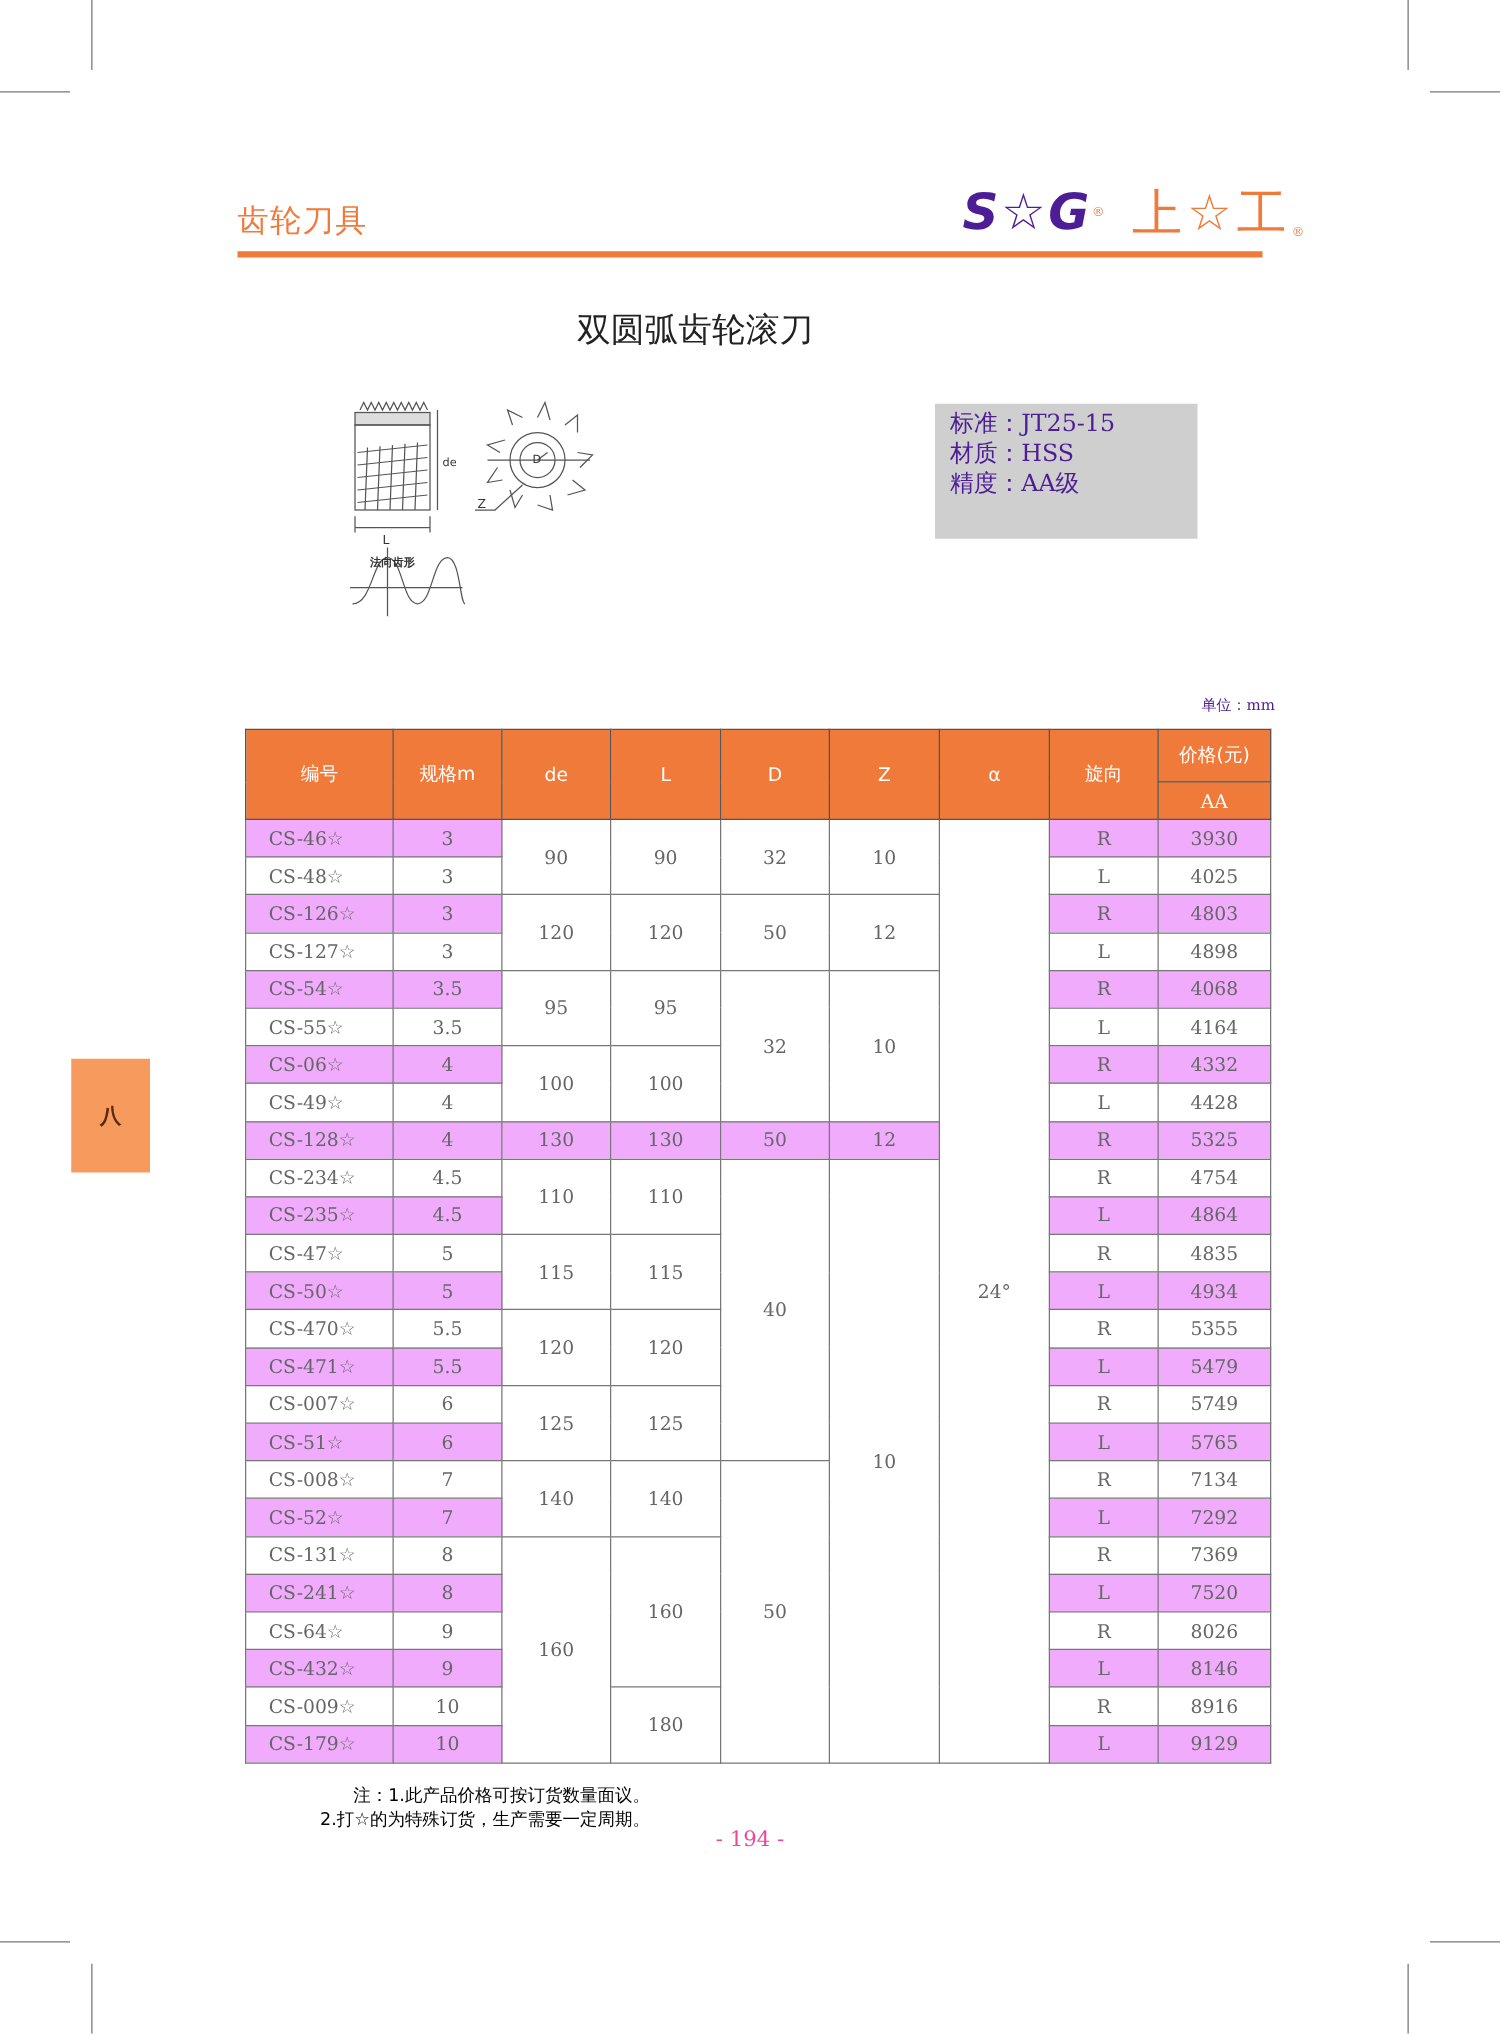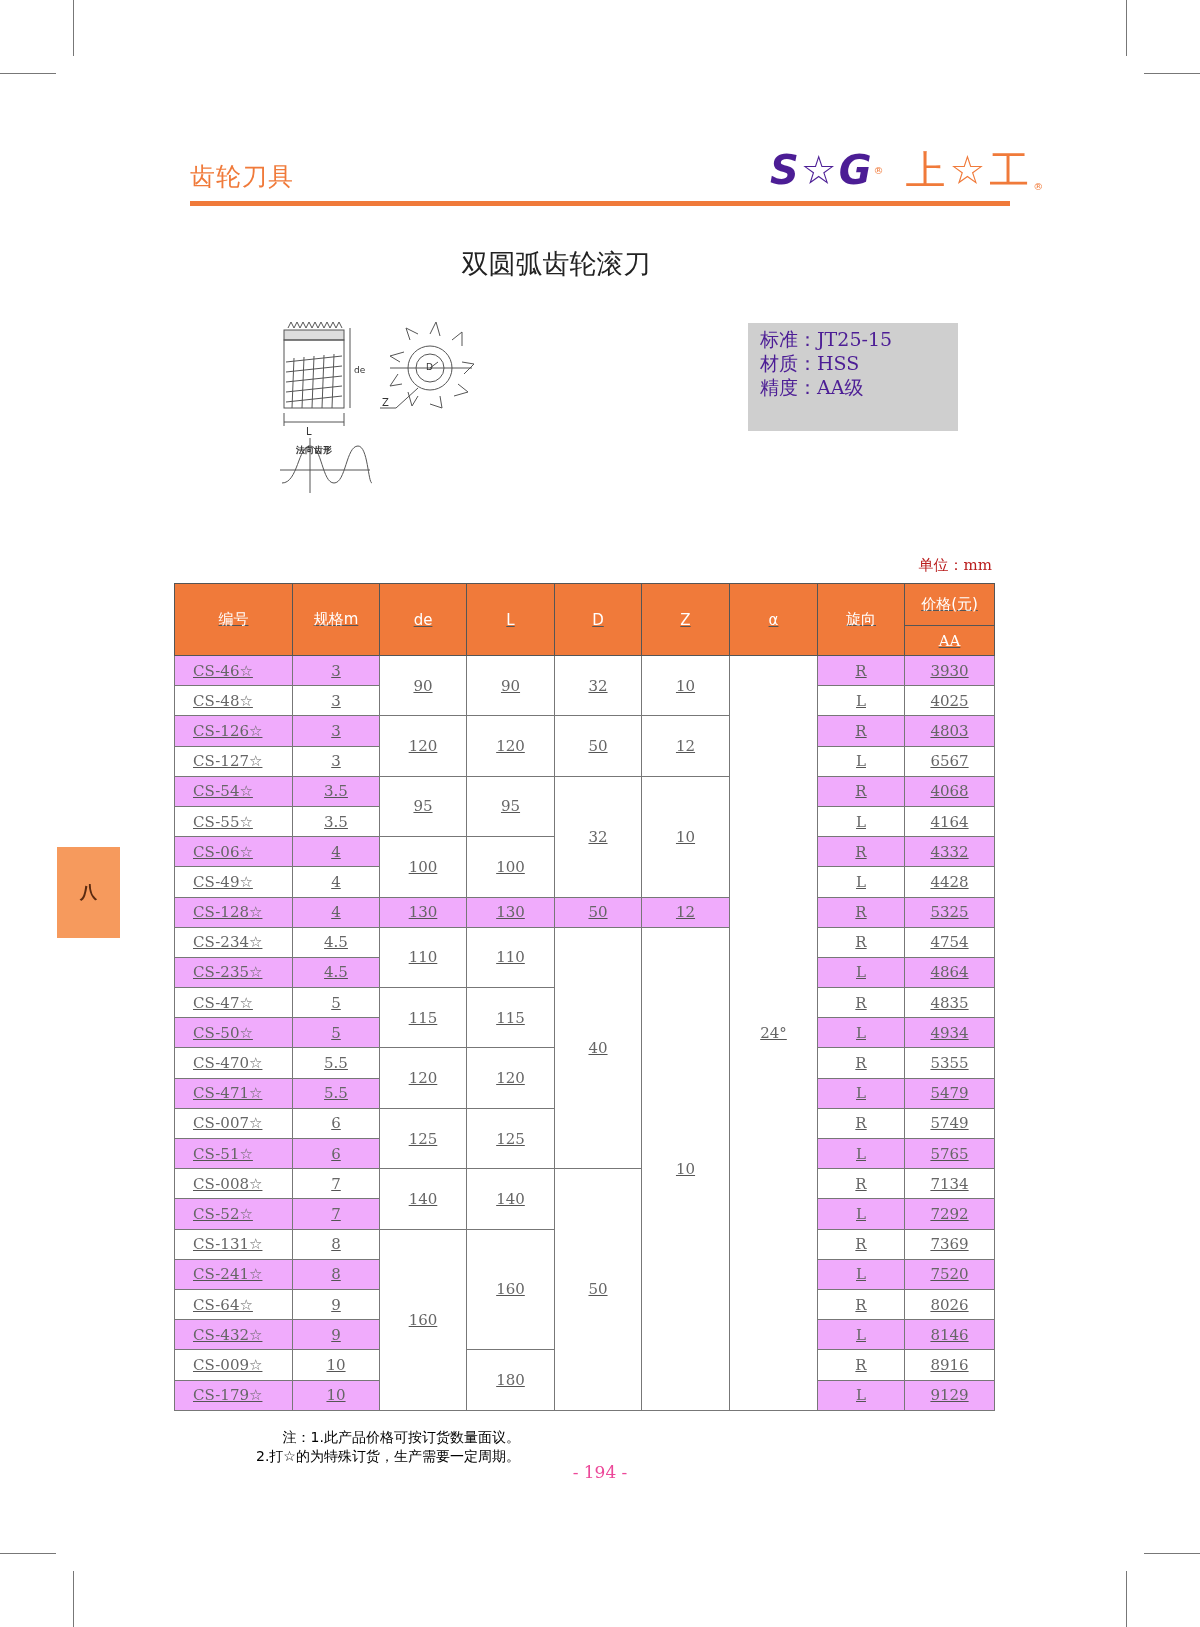--- a/index.html
+++ b/index.html
@@ -6,23 +6,23 @@
   body{width:1200px;height:1627px;position:relative;font-family:"DejaVu Serif","Liberation Serif",serif;color:#555;overflow:hidden;}
   .crop{position:absolute;background:#777;}
   .header-title{position:absolute;left:190px;top:160px;font-family:"DejaVu Sans",sans-serif;font-size:25px;color:#f07a3a;letter-spacing:1px;}
   .logo{position:absolute;left:770px;top:148px;height:44px;display:flex;align-items:center;}
   .logo-sg{font-family:"DejaVu Sans",sans-serif;font-weight:bold;font-style:italic;font-size:40px;color:#4c1d95;letter-spacing:2px;}
   .logo-cn{font-family:"DejaVu Sans",sans-serif;font-size:40px;color:#f07a3a;margin-left:22px;letter-spacing:4px;}
   .reg{font-size:10px;color:#f07a3a;vertical-align:top;}
   .rule{position:absolute;left:190px;top:201px;width:820px;height:5px;background:#f07a3a;}
   .page-title{position:absolute;left:0;width:1112px;top:246px;text-align:center;font-family:"DejaVu Sans",sans-serif;font-size:27px;color:#222;}
   .specs{position:absolute;left:748px;top:323px;width:210px;height:108px;background:#cfcfcf;padding:4px 12px;box-sizing:border-box;font-size:19px;color:#4c1d95;line-height:24px;}
-  .unit{position:absolute;right:208px;top:556px;font-size:15px;color:#b91c1c;}
+  .unit{position:absolute;right:180px;top:556px;font-size:12px;color:#4c1d95;}
   .side-tab{position:absolute;left:57px;top:847px;width:63px;height:91px;background:#f69a5d;display:flex;align-items:center;justify-content:center;font-family:"DejaVu Sans",sans-serif;font-weight:bold;font-size:17px;color:#5a2a10;}
-  table.data{position:absolute;left:174px;top:583px;width:820px;border-collapse:collapse;table-layout:fixed;font-size:15px;text-decoration:underline;}
+  table.data{position:absolute;left:196px;top:583px;width:820px;border-collapse:collapse;table-layout:fixed;font-size:15px;}
   table.data td, table.data th{border:1px solid #777;text-align:center;padding:0;color:#666;font-weight:normal;}
   table.data th{background:#f07a3a;color:#fff;height:41px;font-family:"DejaVu Sans",sans-serif;font-size:15px;border-color:#555;}
   table.data th.sub{height:29px;font-family:"DejaVu Serif",serif;}
   table.data tr.row td{height:29.2px;}
   td.code{text-align:left !important;padding-left:18px !important;}
   td.g{background:#f0abfc;}
   td.w{background:#fff;}
   .notes{position:absolute;left:224px;top:1428px;font-family:"DejaVu Sans",sans-serif;font-size:14px;color:#000000;line-height:19px;text-align:right;}
   .notes .n2{padding-left:32px;}
   .page-num{position:absolute;left:0;width:1200px;text-align:center;top:1462px;font-size:17px;color:#ec4899;}
@@ -142,21 +142,21 @@
       <td class="w" rowspan="2">120</td>
       <td class="w" rowspan="2">50</td>
       <td class="w" rowspan="2">12</td>
       <td class="g">R</td>
       <td class="g">4803</td>
     </tr>
     <tr class="row">
       <td class="code w">CS-127☆</td>
       <td class="w">3</td>
       <td class="w">L</td>
-      <td class="w">6567</td>
+      <td class="w">4898</td>
     </tr>
     <tr class="row">
       <td class="code g">CS-54☆</td>
       <td class="g">3.5</td>
       <td class="w" rowspan="2">95</td>
       <td class="w" rowspan="2">95</td>
       <td class="w" rowspan="4">32</td>
       <td class="w" rowspan="4">10</td>
       <td class="g">R</td>
       <td class="g">4068</td>

